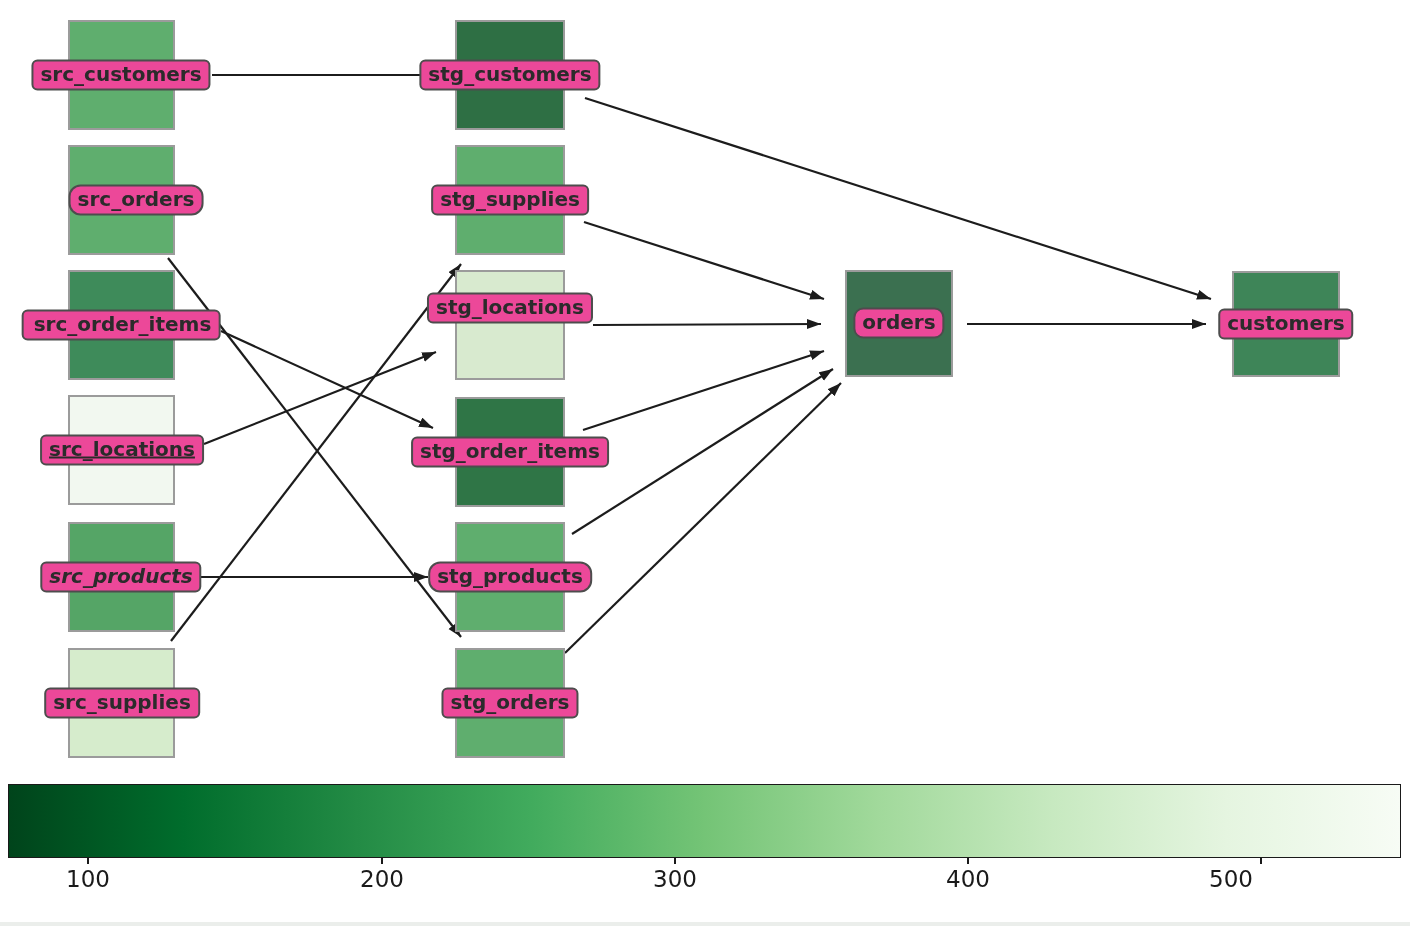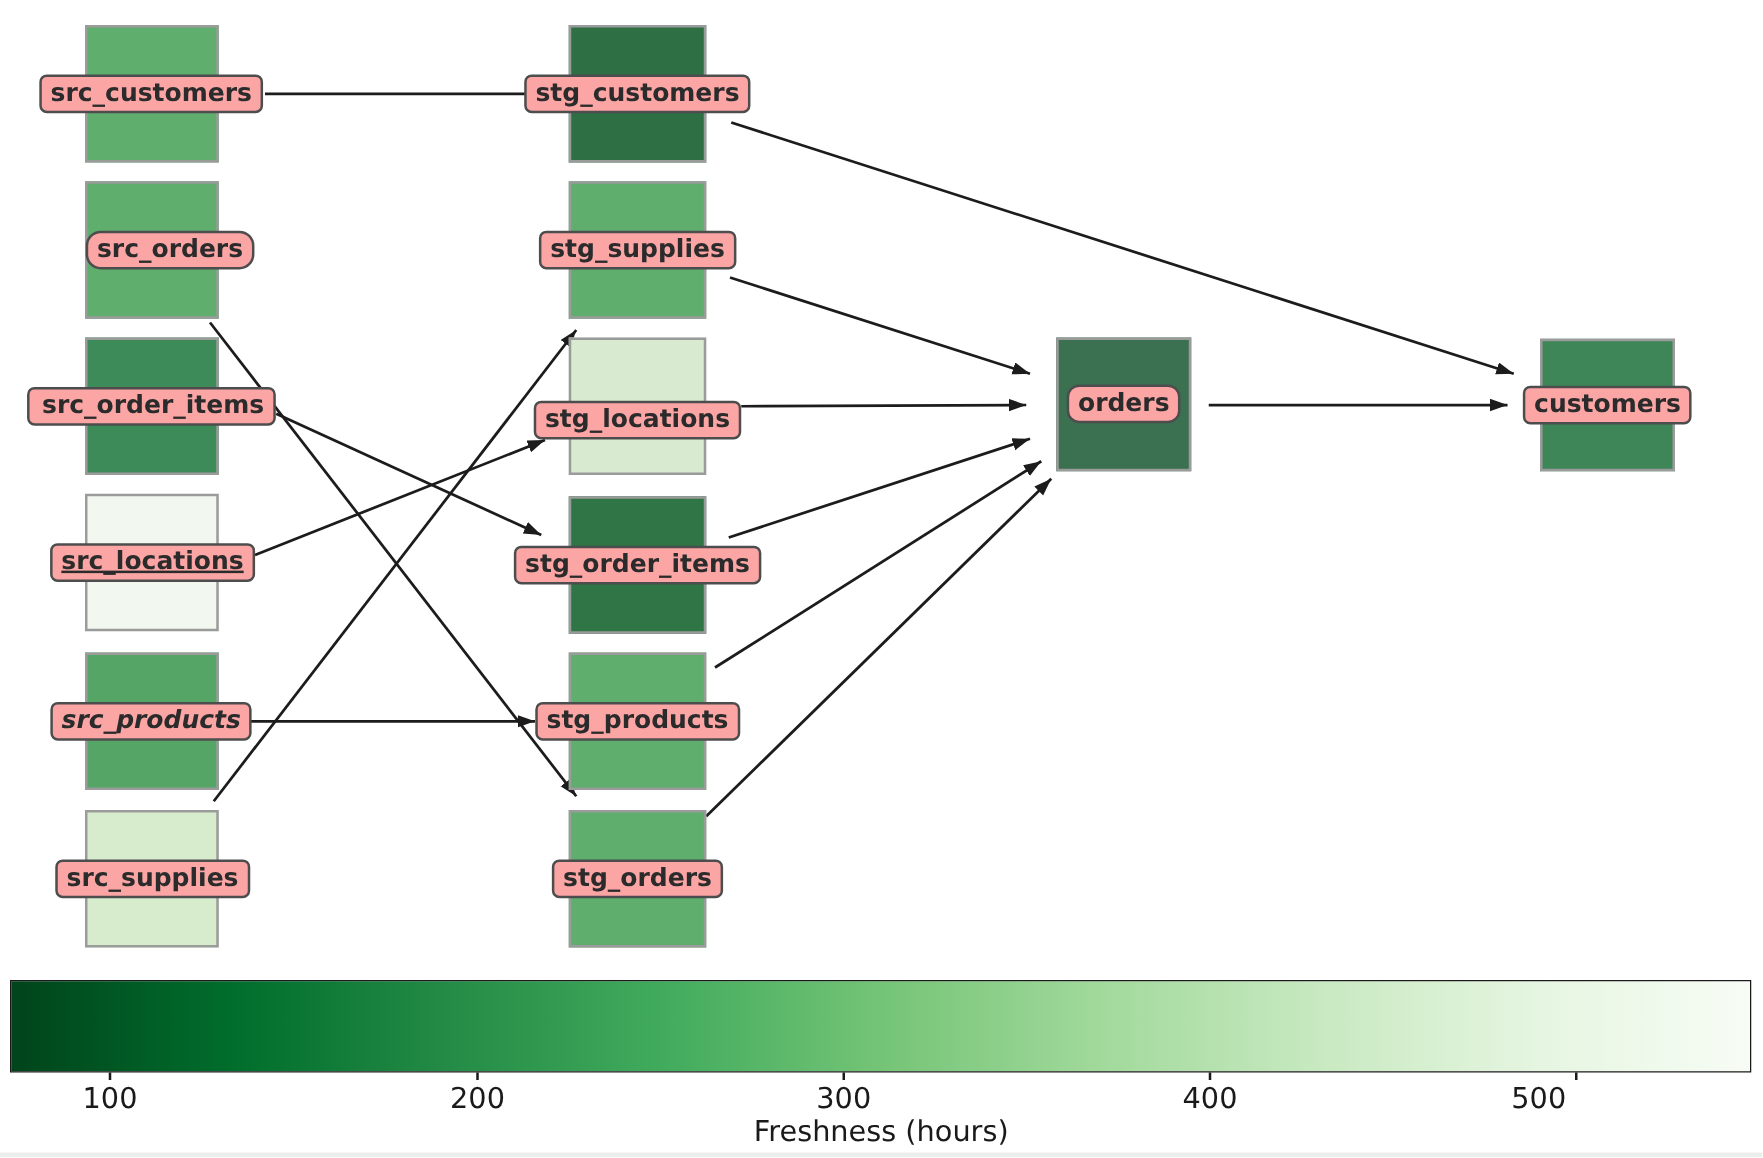--- a/index.html
+++ b/index.html
@@ -17,21 +17,21 @@
     width: 1410px; height: 926px;
   }
   .node {
     position: absolute;
     border: 2px solid #9b9b9b;
     box-sizing: border-box;
   }
   .node-label {
     position: absolute;
     transform: translate(-50%, -50%);
-    background: #fca5a5;
+    background: #ec4899;
     border: 2px solid #4d4d4d;
     border-radius: 6px;
     padding: 0px 7px 2px 7px;
     font-size: 20px;
     font-weight: bold;
     color: #2b2b2b;
     white-space: nowrap;
     line-height: 1.25;
   }
   .cbar {
@@ -121,37 +121,36 @@
     </div>
   <div id="label-layer">
       <div class="node-label" style="left: 121px; top: 75px; border-color: rgb(77, 77, 77);">src_customers</div>
       <div class="node-label" style="left: 136px; top: 200px; border-color: rgb(77, 77, 77); border-radius: 12px;">src_orders</div>
       <div class="node-label" style="left: 121px; top: 325px; border-color: rgb(77, 77, 77); padding-left: 10px;">src_order_items</div>
       <div class="node-label" style="left: 122px; top: 450px; border-color: rgb(77, 77, 77); text-decoration: underline;">src_locations</div>
       <div class="node-label" style="left: 121px; top: 577px; border-color: rgb(77, 77, 77); font-style: italic;">src_products</div>
       <div class="node-label" style="left: 122px; top: 703px; border-color: rgb(77, 77, 77);">src_supplies</div>
       <div class="node-label" style="left: 510px; top: 75px; border-color: rgb(77, 77, 77);">stg_customers</div>
       <div class="node-label" style="left: 510px; top: 200px; border-color: rgb(77, 77, 77);">stg_supplies</div>
-      <div class="node-label" style="left: 510px; top: 336px; border-color: rgb(77, 77, 77); text-align: center;">stg_locations</div>
+      <div class="node-label" style="left: 510px; top: 308px; border-color: rgb(77, 77, 77); text-align: center;">stg_locations</div>
       <div class="node-label" style="left: 510px; top: 452px; border-color: rgb(77, 77, 77);">stg_order_items</div>
-      <div class="node-label" style="left: 510px; top: 577px; border-color: rgb(77, 77, 77);">stg_products</div>
+      <div class="node-label" style="left: 510px; top: 577px; border-color: rgb(77, 77, 77); border-radius: 12px;">stg_products</div>
       <div class="node-label" style="left: 510px; top: 703px; border-color: rgb(77, 77, 77);">stg_orders</div>
       <div class="node-label" style="left: 899px; top: 323px; border-color: rgb(77, 77, 77); border-radius: 10px;">orders</div>
       <div class="node-label" style="left: 1286px; top: 324px; border-color: rgb(77, 77, 77);">customers</div>
     </div>
 
   <div class="cbar" id="cbar-gradient" style="background: linear-gradient(to right, rgb(0, 68, 27) 0%, rgb(0, 109, 44) 12.5%, rgb(35, 139, 69) 25%, rgb(65, 171, 93) 37.5%, rgb(116, 196, 118) 50%, rgb(161, 217, 155) 62.5%, rgb(199, 233, 192) 75%, rgb(229, 245, 224) 87.5%, rgb(247, 252, 245) 100%);"></div>
   <div id="cbar-ticks">
       <div class="tick-mark" style="left: 87px;"></div>
       <div class="tick-label" style="left: 88px; text-align: center;">100</div>
       <div class="tick-mark" style="left: 381px;"></div>
       <div class="tick-label" style="left: 382px;">200</div>
       <div class="tick-mark" style="left: 674px;"></div>
       <div class="tick-label" style="left: 675px;">300</div>
       <div class="tick-mark" style="left: 967px;"></div>
       <div class="tick-label" style="left: 968px; text-align: right;">400</div>
       <div class="tick-mark" style="left: 1260px;"></div>
       <div class="tick-label" style="left: 1231px;">500</div>
     </div>
-  <div class="cbar-label">Freshness (hours)</div>
 
   <div class="bottom-strip"></div>
 </div>
 
 </body></html>

